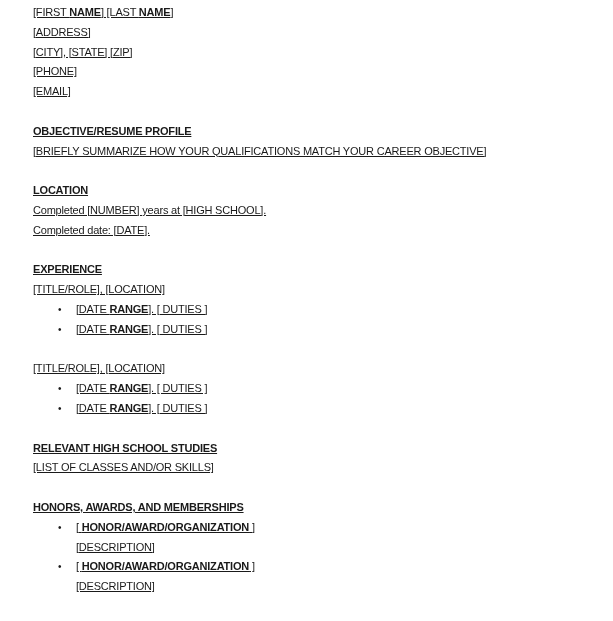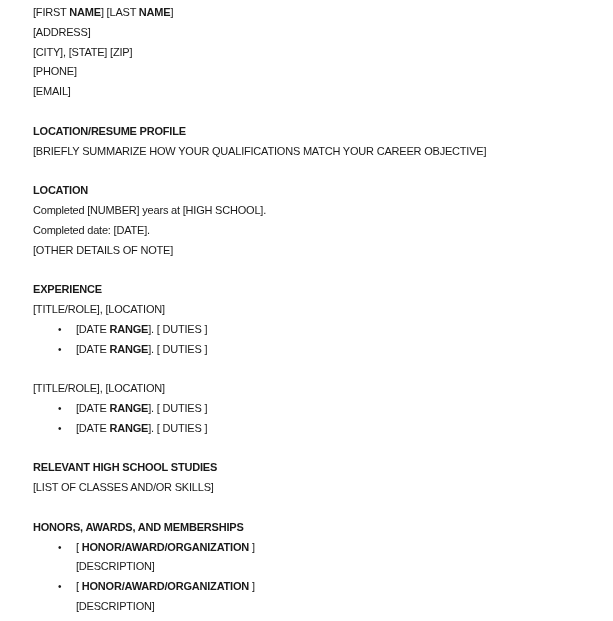--- a/index.html
+++ b/index.html
@@ -11,20 +11,21 @@
   }
   .page {
     position: relative;
     width: 613px; height: 621px;
     background: #ffffff;
     color: #1a1a1a;
     padding: 3px 20px 0 33px;
     font-size: 11px;
     letter-spacing: -0.2px;
     overflow: hidden;
+    text-decoration: underline;
   }
   .line {
     height: 19.8px;
     line-height: 19.8px;
     white-space: nowrap;
     font-weight: 400;
   }
   .heading { font-weight: 700; }
   b { font-weight: 700; }
   .gap { height: 19.8px; }
@@ -46,29 +47,28 @@
 <div class="page">
 
   <p class="line"><span>[FIRST </span><b>NAME</b><span>] [LAST </span><b>NAME</b><span>]</span></p>
   <p class="line">[ADDRESS]</p>
   <p class="line">[CITY], [STATE] [ZIP]</p>
   <p class="line">[PHONE]</p>
   <p class="line">[EMAIL]</p>
 
   <div class="gap"></div>
 
-  <p class="line heading">LOCATION/RESUME PROFILE</p>
+  <p class="line heading">OBJECTIVE/RESUME PROFILE</p>
   <p class="line">[BRIEFLY SUMMARIZE HOW YOUR QUALIFICATIONS MATCH YOUR CAREER OBJECTIVE]</p>
 
   <div class="gap"></div>
 
   <p class="line heading">LOCATION</p>
   <p class="line">Completed [NUMBER] years at [HIGH SCHOOL].</p>
   <p class="line">Completed date: [DATE].</p>
-  <p class="line">[OTHER DETAILS OF NOTE]</p>
 
   <div class="gap"></div>
 
   <p class="line heading">EXPERIENCE</p>
   <p class="line">[TITLE/ROLE], [LOCATION]</p>
   <div class="line bullet-line">
     <span class="bullet">•</span><span>[DATE </span><b>RANGE</b><span>]. [ DUTIES ]</span>
   </div>
   <div class="line bullet-line">
     <span class="bullet">•</span><span>[DATE </span><b>RANGE</b><span>]. [ DUTIES ]</span>

